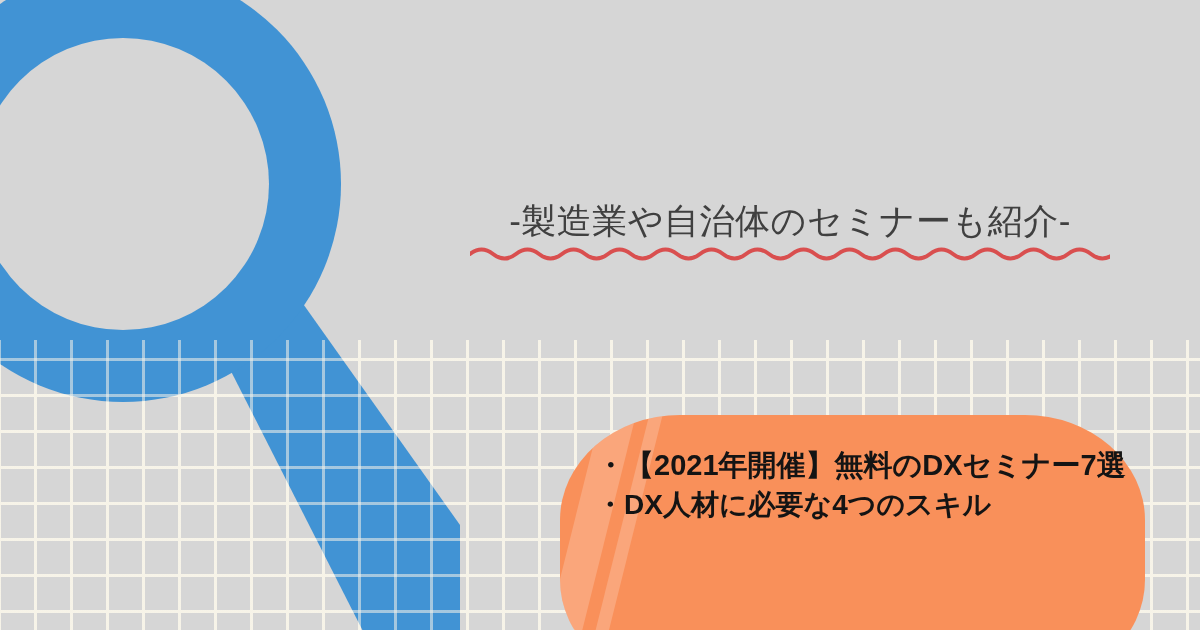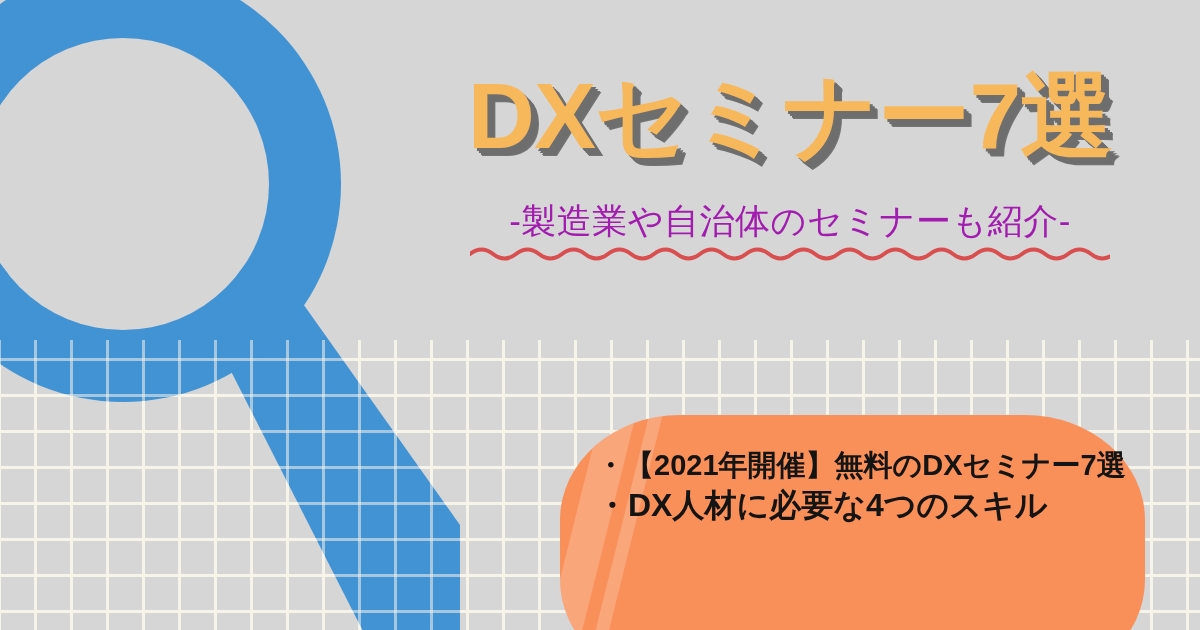--- a/index.html
+++ b/index.html
@@ -85,21 +85,21 @@
     top: 198px;
     width: 810px;
     z-index: 5;
     text-align: center;
   }
   #subtitle {
     margin: 0;
     font-size: 35px;
     line-height: 46px;
     font-weight: 500;
-    color: #a21caf;
+    color: #404040;
     letter-spacing: 0.5px;
     white-space: nowrap;
   }
   #wavy-underline {
     display: block;
     margin: 0 auto;
     margin-top: 2px;
   }
 
   
@@ -145,21 +145,21 @@
     border-top: 48px solid #f9905a;
   }
   #bubble-text {
     position: absolute;
     left: 36px;
     top: 30px;
     width: 530px;
     z-index: 2;
   }
   .bubble-line {
-    font-size: 32px;
+    font-size: 28px;
     line-height: 40px;
     font-weight: 700;
     color: #141414;
     white-space: nowrap;
     letter-spacing: 0px;
   }
   .bubble-line.first {
     font-size: 29px;
   }
 </style>
@@ -175,23 +175,20 @@
       <g fill="#4193d4">
         <path d="M 236 298 L 300 250 L 520 560 L 520 680 L 430 680 Z"></path>
         <circle cx="183" cy="219" r="218" fill="#4193d4"></circle>
         <circle cx="183" cy="219" r="146" fill="#d6d6d6"></circle>
       </g>
     </svg>
   </div>
 
   <div id="grid-over-glass"></div>
 
-  <div id="title-block">
-    <h1 id="main-title">DXセミナー7選</h1>
-  </div>
 
   <div id="subtitle-wrap">
     <p id="subtitle">-製造業や自治体のセミナーも紹介-</p>
     <svg id="wavy-underline" width="640" height="22" viewBox="0 0 640 22" xmlns="http://www.w3.org/2000/svg">
       <path d="M0 8 Q 11.5 -1 23 8 T 46 8 T 69 8 T 92 8 T 115 8 T 138 8 T 161 8 T 184 8 T 207 8 T 230 8 T 253 8 T 276 8 T 299 8 T 322 8 T 345 8 T 368 8 T 391 8 T 414 8 T 437 8 T 460 8 T 483 8 T 506 8 T 529 8 T 552 8 T 575 8 T 598 8 T 621 8 T 644 8" fill="none" stroke="#d94f4f" stroke-width="4" stroke-linecap="round"></path>
     </svg>
   </div>
 
   <div id="speech-bubble">
     <div id="bubble-tail"></div>

